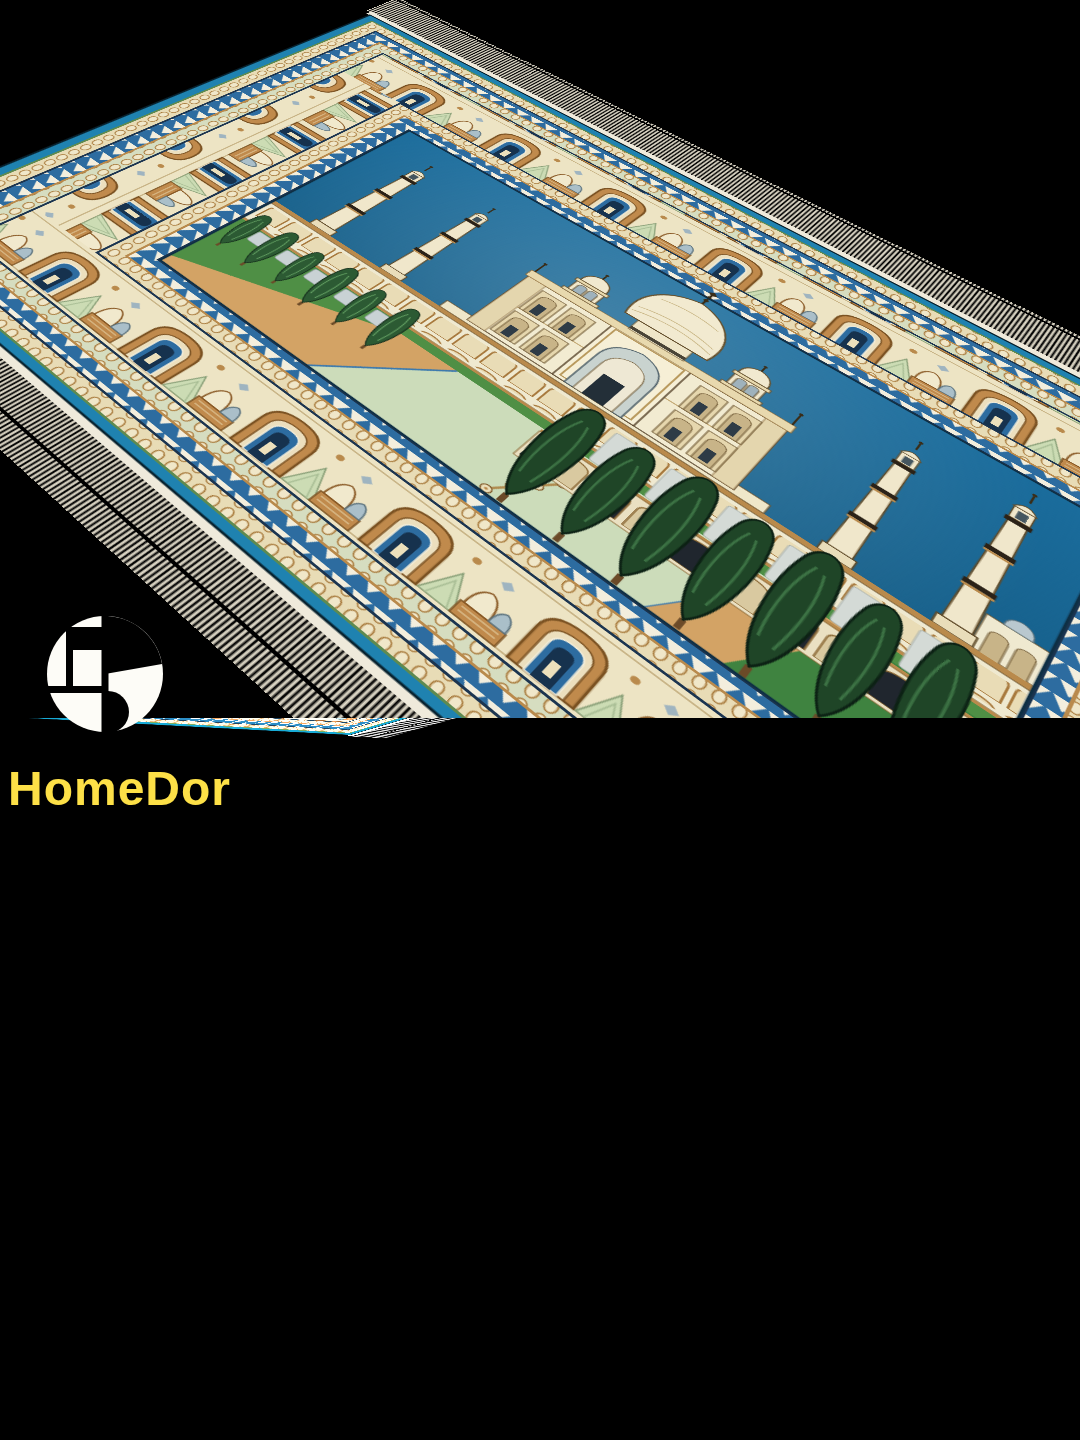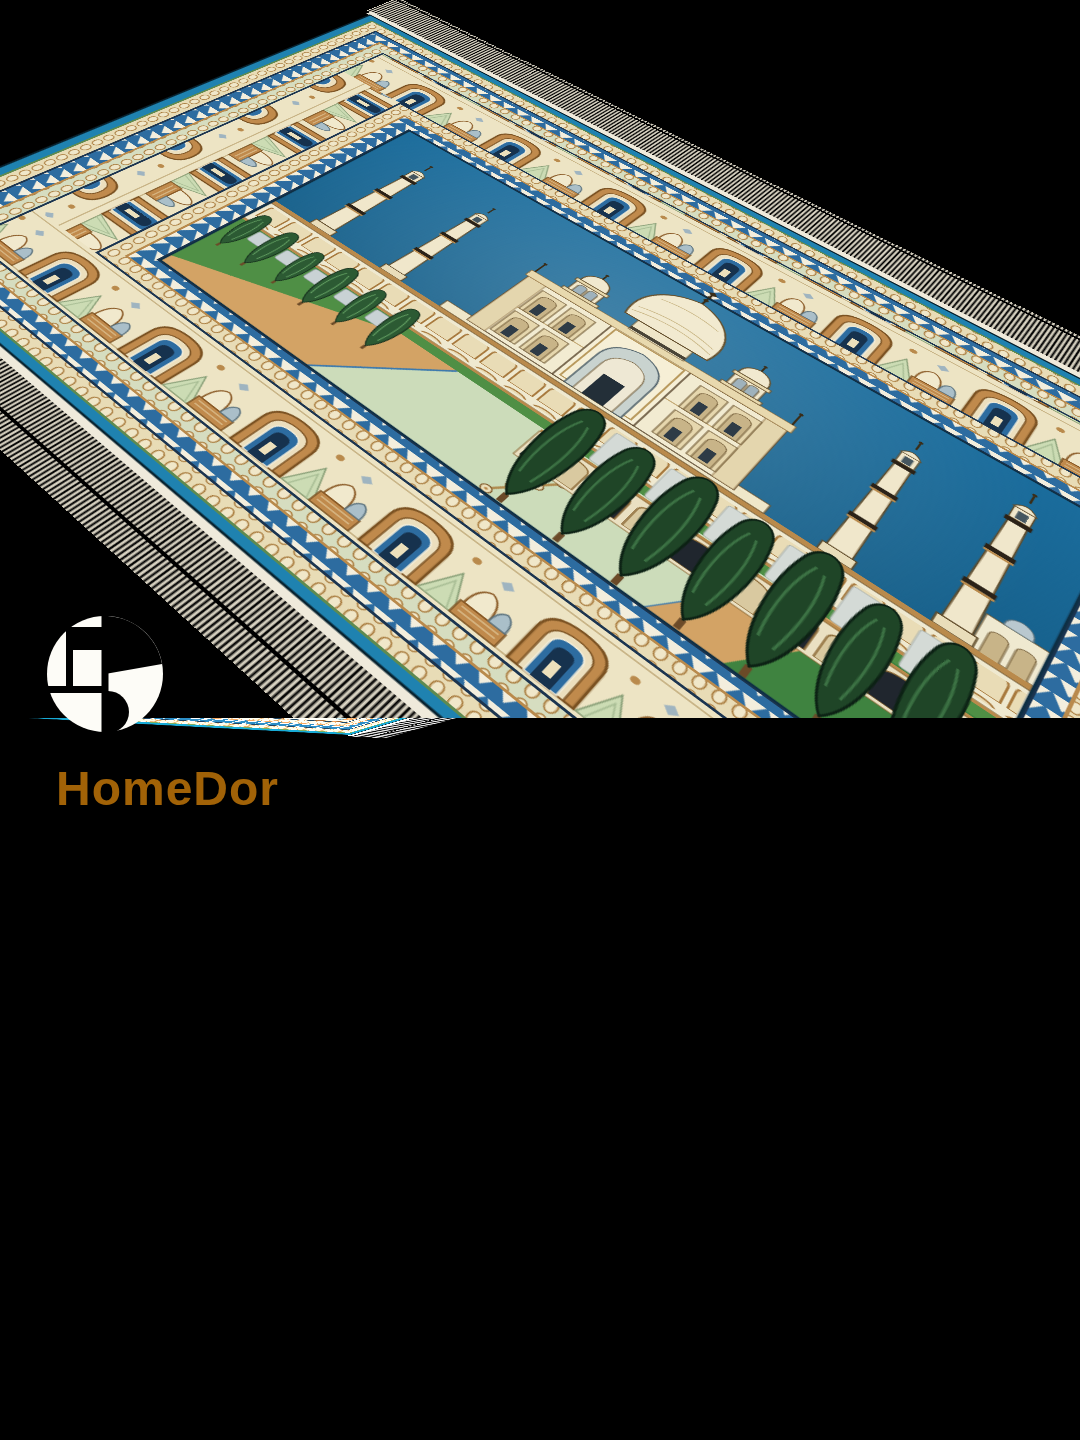--- a/index.html
+++ b/index.html
@@ -14,22 +14,22 @@
                        -0.495253,0.153011,0,-0.000302402,
                        0,0,1,0, 370,15,0,1);}
   .photo-bottom .carpet3d{
     transform:matrix3d(0.277231,-0.120692,0,-0.00032854,
                        -0.520800,-0.027032,0,-0.00025064,
                        0,0,1,0, 350,17,0,1);
     filter:brightness(1.27) saturate(1.06) hue-rotate(-7deg);}
   .carpet3d svg{position:absolute;left:0;top:0;overflow:visible;display:block;}
   .logo{position:absolute;left:8px;top:612px;width:230px;z-index:10;}
   .logo svg{display:block;margin-left:31px;}
-  .wordmark{margin-top:2px;color:#a16207;font-size:48px;font-weight:600;
-            letter-spacing:1px;line-height:1.05;margin-left:48px;}
+  .wordmark{margin-top:2px;color:#fde047;font-size:48px;font-weight:600;
+            letter-spacing:1px;line-height:1.05;}
 </style>
 </head>
 <body>
 
 <div class="stage">
 
   <section class="photo photo-top">
     <div class="carpet3d">
       <svg width="1300" height="950" viewBox="0 0 1300 950" xmlns="http://www.w3.org/2000/svg">
         <defs>

